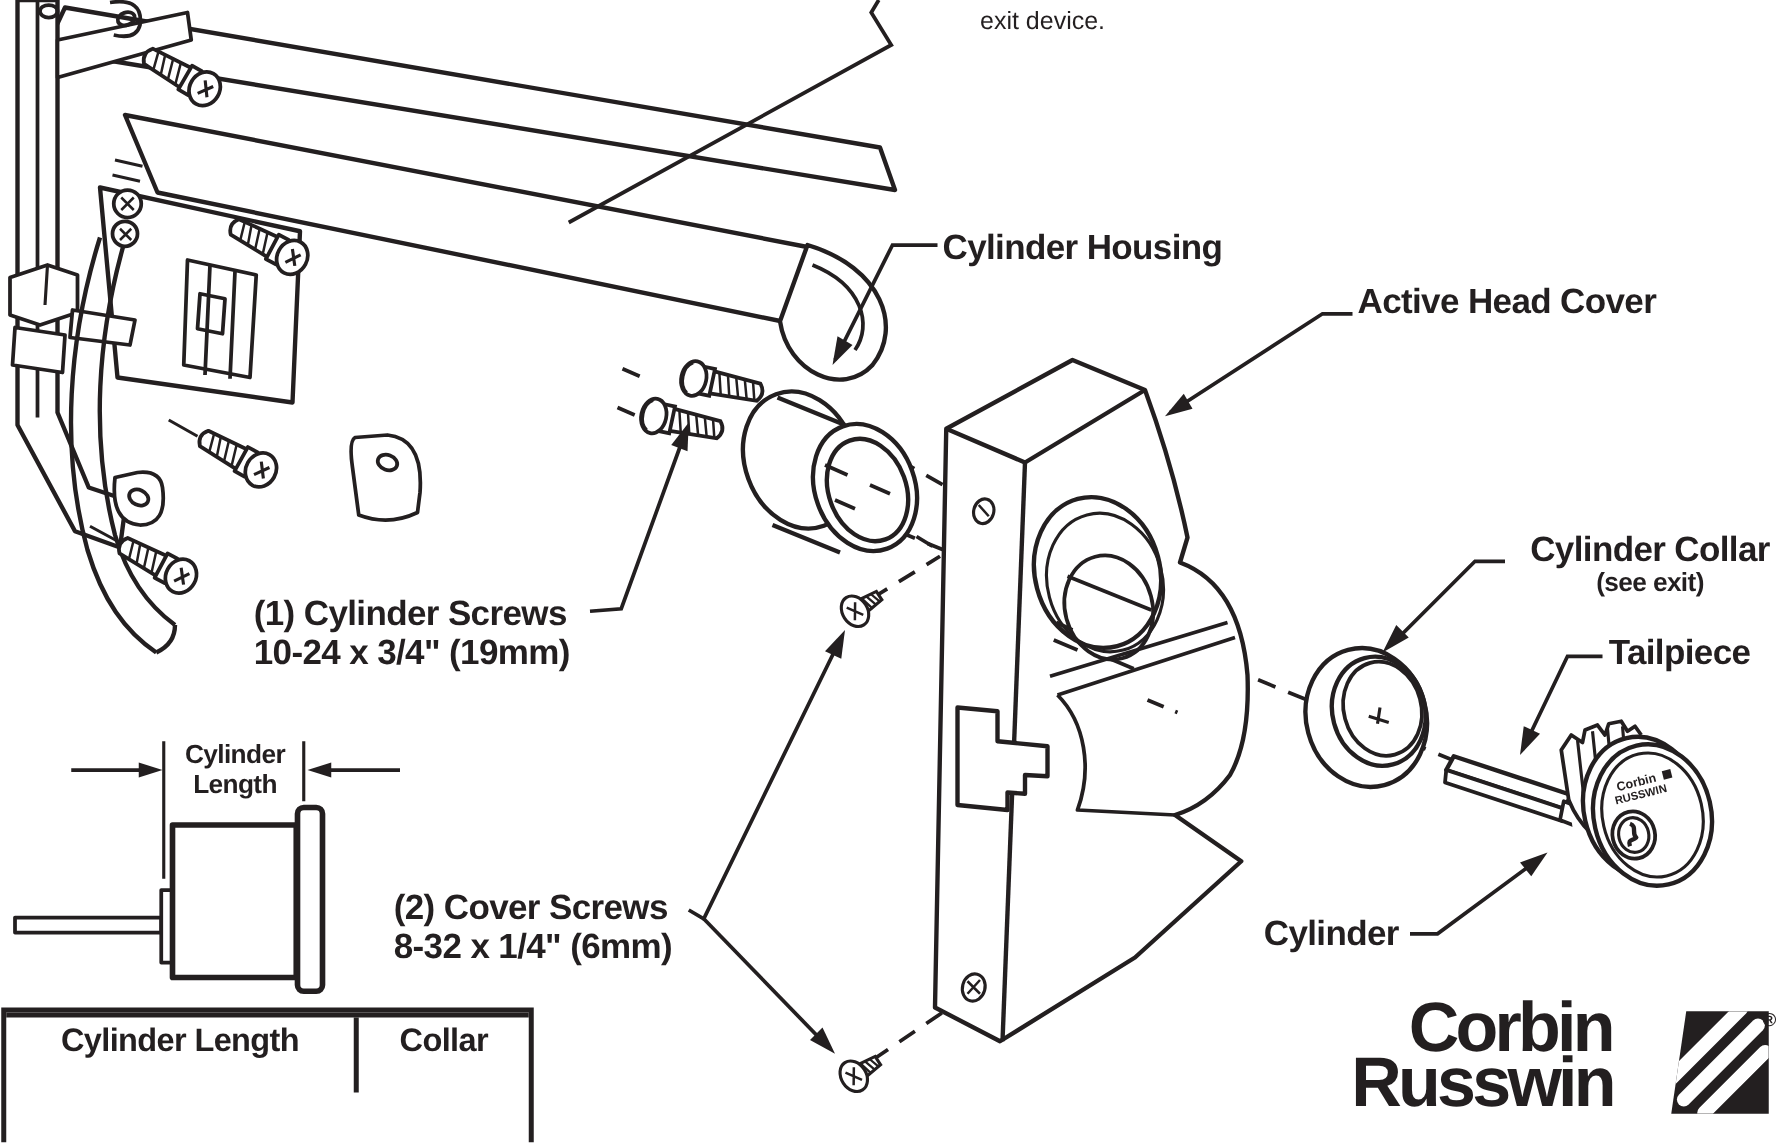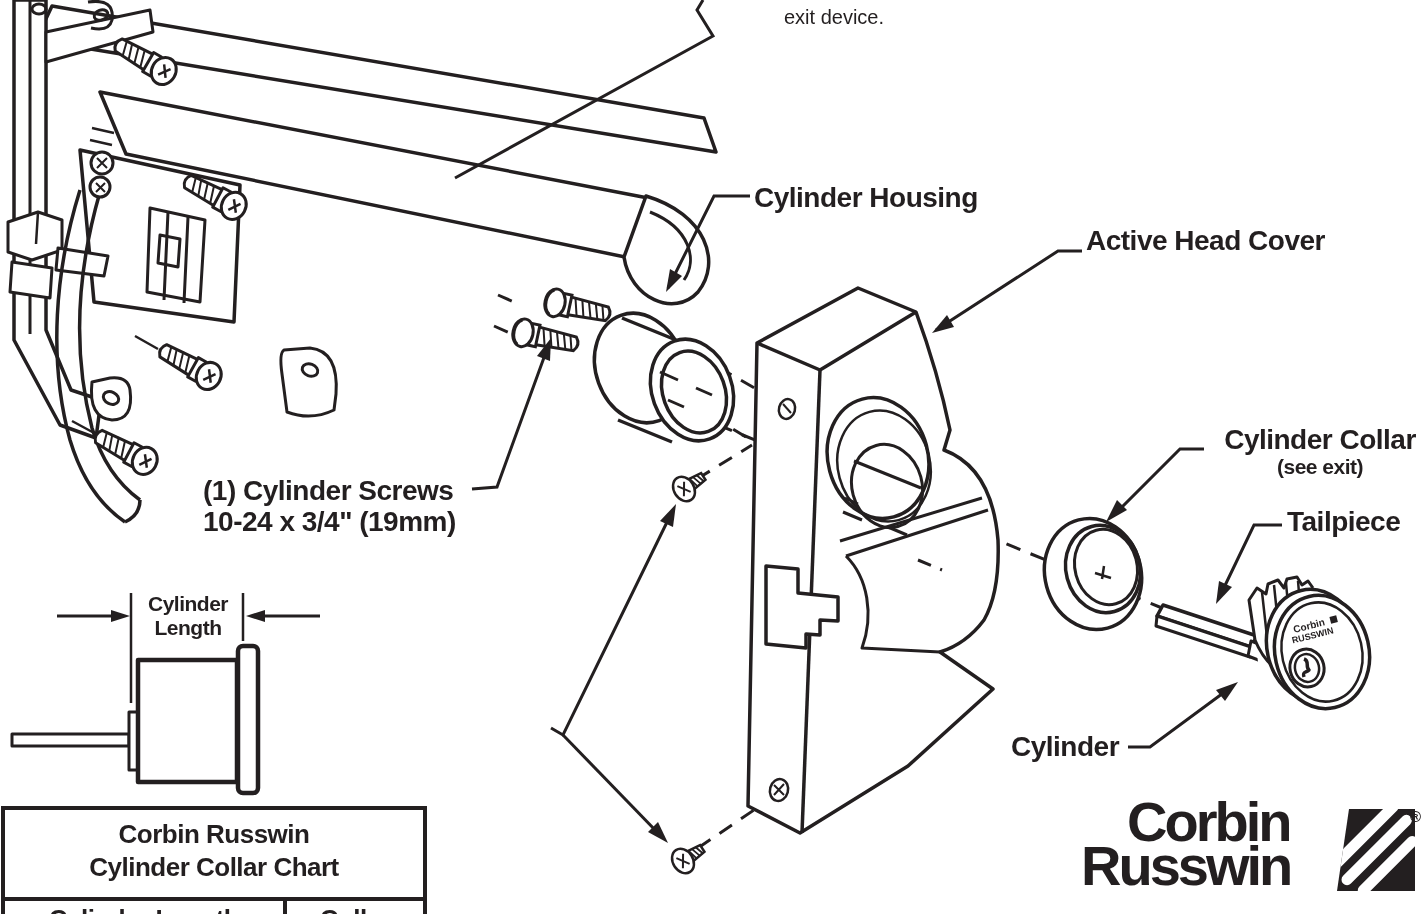--- a/index.html
+++ b/index.html
@@ -250,31 +250,31 @@
 
   <div class="lbl" style="left:1287px;top:506px;">Tailpiece</div>
 
   <div class="lbl" style="left:1011px;top:731px;">Cylinder</div>
 
   <div style="position:absolute;left:203px;top:475px;">
     <div class="lbl" style="position:static;">(1) Cylinder Screws</div>
     <div class="lbl" style="position:static;">10-24 x 3/4" (19mm)</div>
   </div>
 
+  <div style="position:absolute;left:315px;top:710px;">
+    <div class="lbl" style="position:static;">(2) Cover Screws</div>
+    <div class="lbl" style="position:static;">8-32 x 1/4" (6mm)</div>
+  </div>
 
   <div class="dimlabel">
     <div>Cylinder</div>
     <div>Length</div>
   </div>
 
   <div class="collar-table">
-    <div class="hdr">
-      <div>Corbin Russwin</div>
-      <div>Cylinder Collar Chart</div>
-    </div>
     <div class="cols">
       <div class="cell c1">Cylinder Length</div>
       <div class="cell c2">Collar</div>
     </div>
   </div>
 
   <div class="logo-line" style="left:1127px;top:797px;">Corbin</div>
   <div class="logo-line" style="left:1081px;top:841px;">Russwin</div>
   <div class="logo-reg">®</div>
 

